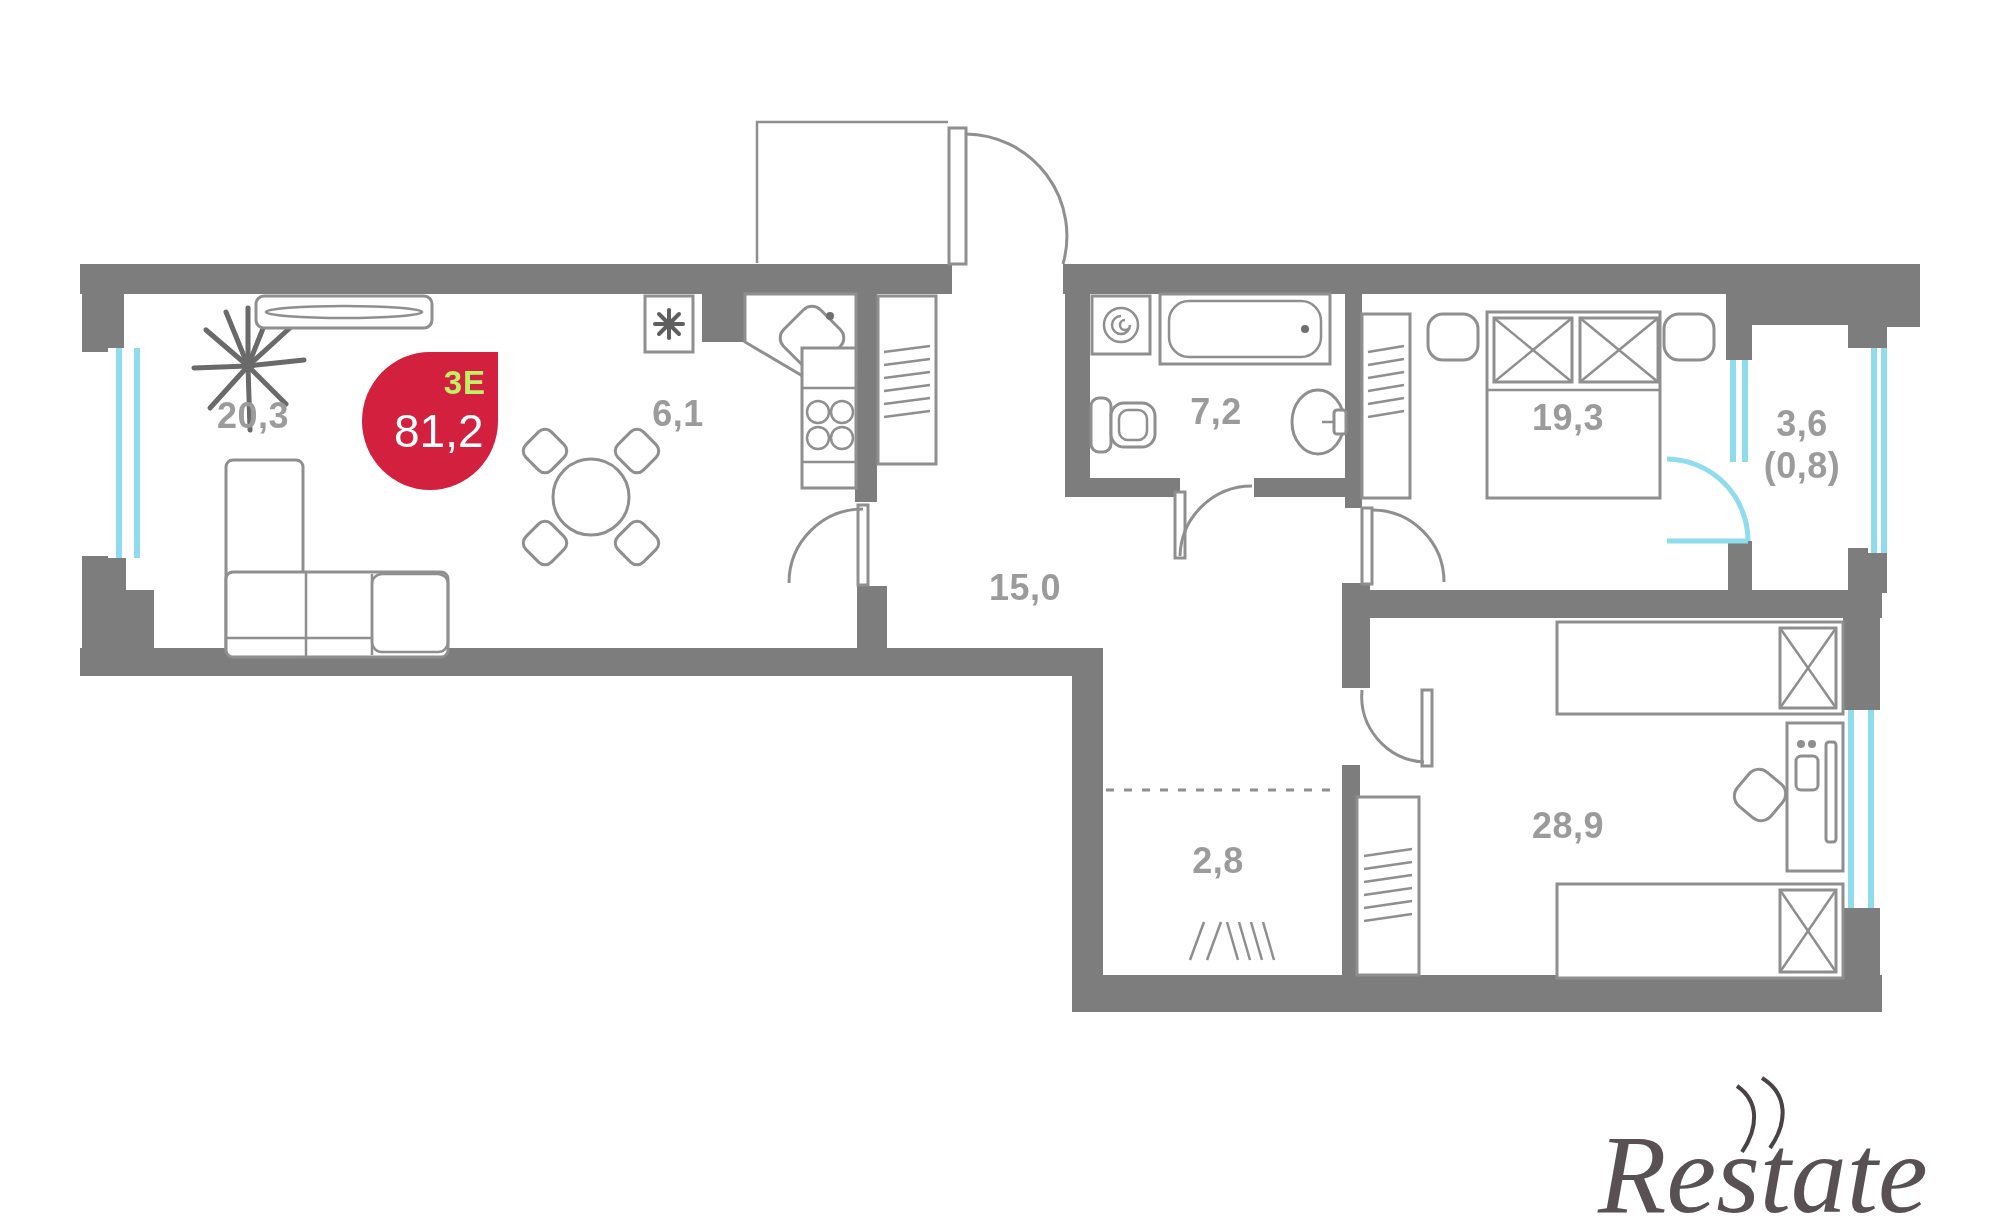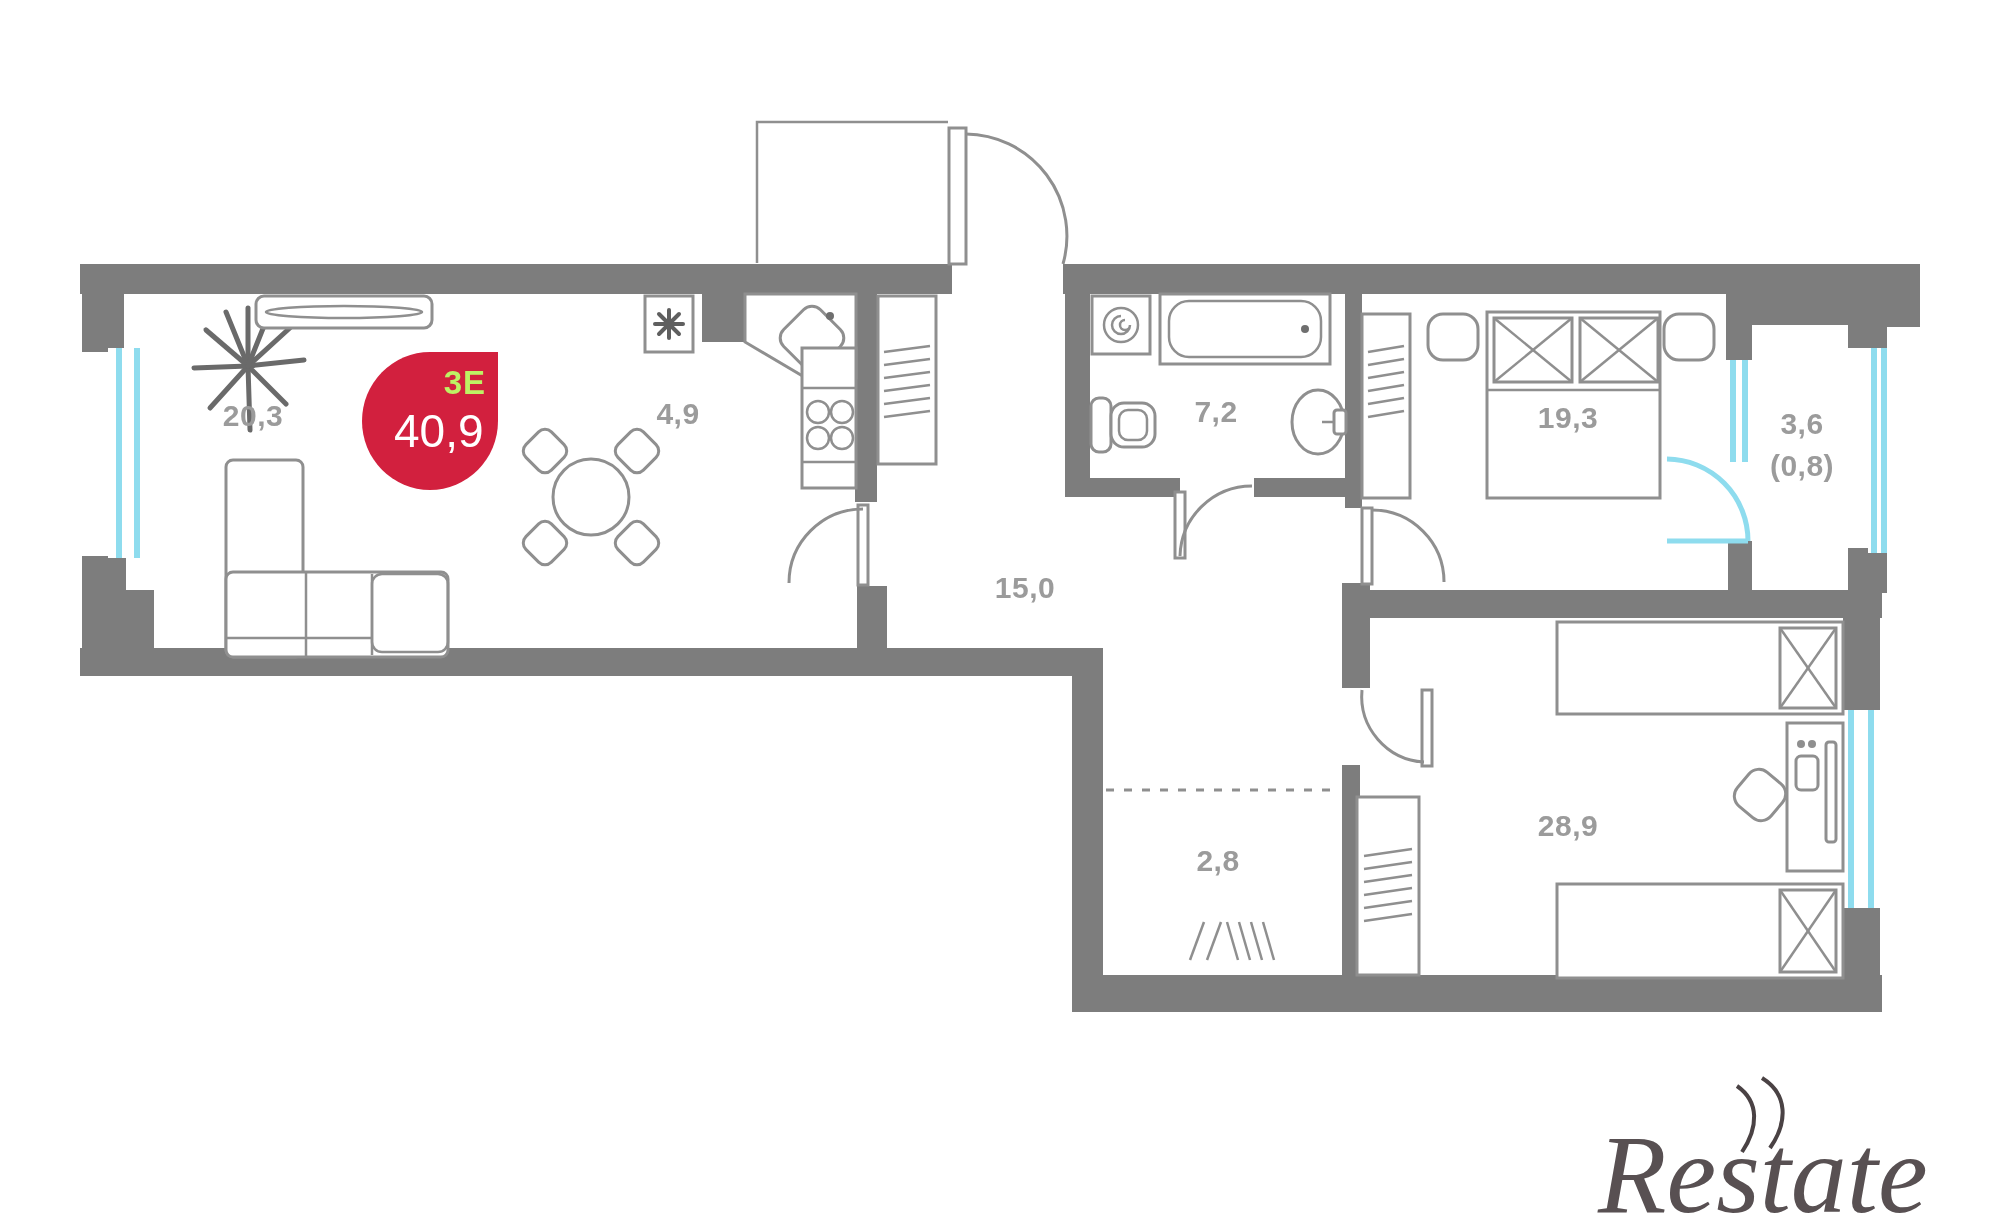--- a/index.html
+++ b/index.html
@@ -15,21 +15,21 @@
   .furn{fill:#ffffff;stroke:var(--furniture);stroke-width:3;}
   .furn-thin{fill:none;stroke:var(--furniture);stroke-width:2.5;}
   .arc{fill:none;stroke:var(--furniture);stroke-width:3;}
   .win{stroke:var(--window);stroke-width:6;fill:none;}
   .winback{fill:#ffffff;}
   .cyandoor{fill:none;stroke:var(--window);stroke-width:5;}
   .dash{stroke:var(--furniture);stroke-width:3;stroke-dasharray:8 10;fill:none;}
   .hatch{stroke:var(--furniture);stroke-width:2.5;fill:none;}
   
   .room-label{position:absolute;transform:translate(-50%,-50%);color:var(--label);
-    font-size:30px;font-weight:600;letter-spacing:.5px;white-space:nowrap;}
+    font-size:36px;font-weight:600;letter-spacing:.5px;white-space:nowrap;}
   
   .badge{position:absolute;left:362px;top:352px;width:136px;height:138px;
     background:var(--accent);border-radius:50% 0 50% 50%;}
   .badge .type{position:absolute;top:12px;right:12px;color:#bef264;font-size:33px;font-weight:800;letter-spacing:1px;}
   .badge .area{position:absolute;top:52px;left:32px;color:#fff;font-size:46px;font-weight:400;}
   
   .watermark{position:absolute;left:1598px;top:1118px;color:var(--watermark);
     font-family:"Liberation Serif", serif;font-style:italic;font-size:112px;line-height:1;
     opacity:.92;white-space:nowrap;}
   .wm-curls{position:absolute;left:1690px;top:1070px;}
@@ -279,32 +279,32 @@
         <circle fill="#8f8f8f" cx="1801" cy="744" r="4"></circle>
         <circle fill="#8f8f8f" cx="1812" cy="744" r="4"></circle>
       </g>
       <g>
         <rect class="furn" x="1738" y="773" width="44" height="44" rx="13" transform="rotate(40 1760 795)"></rect>
       </g>
     </g>
   </svg>
 
   <div class="room-label" style="left:253px;top:416px">20,3</div>
-  <div class="room-label" style="left:678px;top:414px">4,9</div>
+  <div class="room-label" style="left:678px;top:414px">6,1</div>
   <div class="room-label" style="left:1025px;top:588px">15,0</div>
   <div class="room-label" style="left:1216px;top:412px">7,2</div>
   <div class="room-label" style="left:1568px;top:418px">19,3</div>
   <div class="room-label" style="left:1802px;top:424px">3,6</div>
   <div class="room-label" style="left:1802px;top:466px">(0,8)</div>
   <div class="room-label" style="left:1218px;top:861px">2,8</div>
   <div class="room-label" style="left:1568px;top:826px">28,9</div>
 
   <div class="badge">
     <div class="type">3E</div>
-    <div class="area">40,9</div>
+    <div class="area">81,2</div>
   </div>
 
   <svg class="wm-curls" width="130" height="90" viewBox="0 0 130 90">
     <path d="M 52 82 C 68 58 70 32 47 16" fill="none" stroke="#4a4244" stroke-width="4"></path>
     <path d="M 80 78 C 98 52 98 24 72 8" fill="none" stroke="#4a4244" stroke-width="4"></path>
   </svg>
   <div class="watermark">Restate</div>
 
 </div>
 

